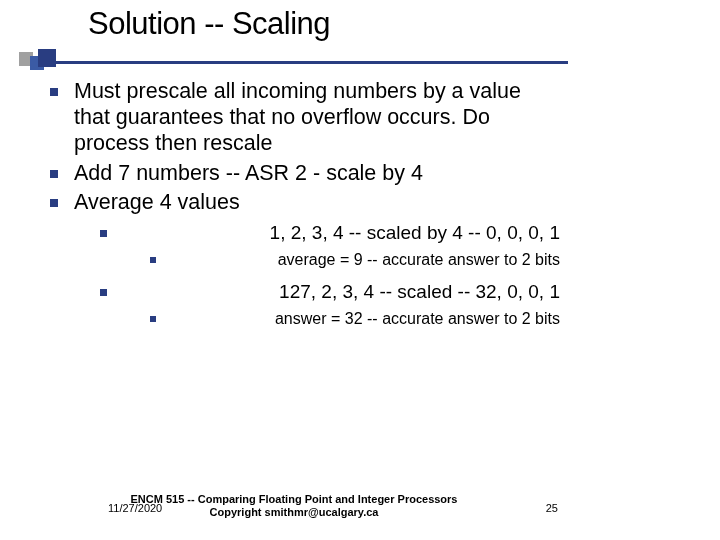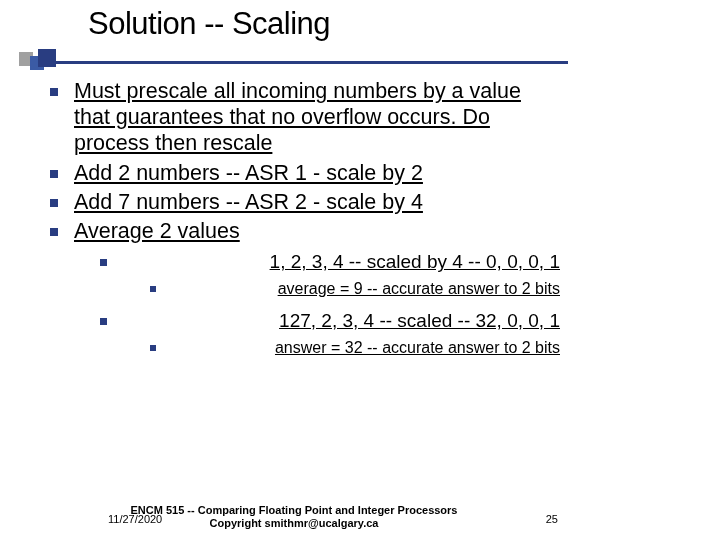--- a/index.html
+++ b/index.html
@@ -7,53 +7,52 @@
   .slide { width: 588px; height: 540px; position: relative; background: #fff; }
   .title-bar { position: relative; height: 64px; padding-left: 88px; padding-top: 6px; }
   .title-text { font-size: 31px; font-family: Verdana, Arial, sans-serif; color: #000; letter-spacing: -0.5px; }
   .title-underline { position: absolute; left: 20px; right: 20px; bottom: 0; height: 3px; background: #293d81; }
   .corner-sq { position: absolute; width: 14px; height: 14px; }
   .sq1 { left: 19px; top: 52px; background: #a0a0a0; z-index: 1; }
   .sq2 { left: 30px; top: 56px; background: #3b5ba5; z-index: 2; }
   .sq3 { left: 38px; top: 49px; width: 18px; height: 18px; background: #293d81; z-index: 3; }
   .content { padding: 14px 28px 0 44px; font-size: 21.5px; color: #000; line-height: 1.22; }
   ul { list-style: none; }
-  .lvl1 > li { position: relative; padding-left: 30px; margin-bottom: 3px; text-decoration: underline; }
+  .lvl1 > li { position: relative; padding-left: 30px; margin-bottom: 3px; }
   .lvl1 > li::before { content: ""; position: absolute; left: 6px; top: 10px; width: 8px; height: 8px; background: #293d81; }
   .lvl2 { margin-top: 6px; font-size: 19px; text-align: right; }
   .lvl2 > li { position: relative; padding-left: 30px; margin-bottom: 4px; margin-left: 20px; }
   .lvl2 > li::before { content: ""; position: absolute; left: 6px; top: 9px; width: 7px; height: 7px; background: #293d81; }
   .lvl3 { margin-top: 6px; font-size: 16px; }
   .lvl3 > li { position: relative; padding-left: 26px; margin-bottom: 10px; margin-left: 20px; }
   .lvl3 > li::before { content: ""; position: absolute; left: 6px; top: 7px; width: 6px; height: 6px; background: #293d81; }
-  .footer { position: absolute; bottom: 5px; left: 0; right: 0; height: 46px; font-size: 11px; color: #000; }
+  .footer { position: absolute; bottom: 16px; left: 0; right: 0; height: 46px; font-size: 11px; color: #000; }
   .footer-date { position: absolute; left: 108px; bottom: 10px; }
   .footer-center { position: absolute; left: 0; right: 0; bottom: 4px; text-align: center; line-height: 1.25; font-weight: bold; }
   .footer-num { position: absolute; right: 30px; bottom: 10px; }
 </style>
 </head>
 <body>
 
 <div class="slide">
 
   <div class="title-bar">
     <div class="title-text">Solution -- Scaling</div>
     <div class="corner-sq sq1"></div>
     <div class="corner-sq sq2"></div>
     <div class="corner-sq sq3"></div>
     <div class="title-underline"></div>
   </div>
 
   <div class="content">
     <ul class="lvl1">
       <li><span>Must prescale all incoming numbers by a value that guarantees that no overflow occurs. Do process then rescale</span></li>
-      <li><span>Add 2 numbers -- ASR 1 - scale by 2</span></li>
       <li><span>Add 7 numbers -- ASR 2 - scale by 4</span></li>
       <li>
-        <span>Average 2 values</span>
+        <span>Average 4 values</span>
         <ul class="lvl2">
           <li>
             <span>1, 2, 3, 4 -- scaled by 4 -- 0, 0, 0, 1</span>
             <ul class="lvl3">
               <li><span>average = 9 -- accurate answer to 2 bits</span></li>
             </ul>
           </li>
           <li>
             <span>127, 2, 3, 4 -- scaled -- 32, 0, 0, 1</span>
             <ul class="lvl3">

